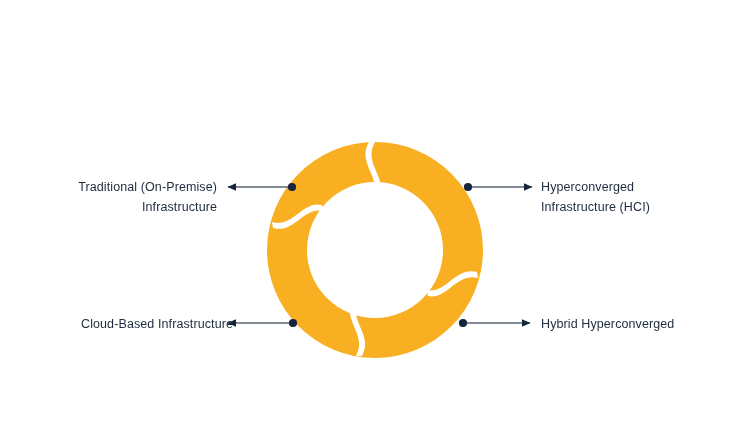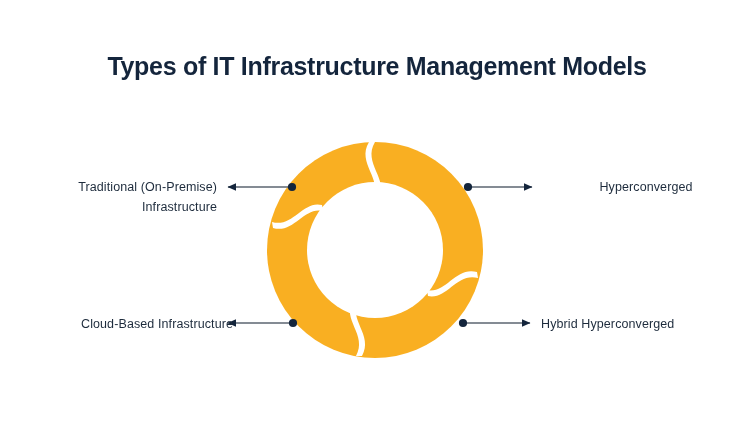--- a/index.html
+++ b/index.html
@@ -62,34 +62,32 @@
   }
   #label-cloud {
     right: 521px;
     top: 314px;
     width: 250px;
   }
   #label-hyperconverged {
     left: 541px;
     top: 177px;
     width: 210px;
-    text-align: center;
   }
   #label-hybrid {
     left: 541px;
     top: 314px;
     width: 210px;
   }
 </style>
 </head>
 <body>
 
 <div id="canvas">
 
-  <div id="page-title">Types of IT Infrastructure Management Models</div>
 
   <svg id="diagram-svg" width="754" height="446" viewBox="0 0 754 446">
 
     <defs>
 
       <mask id="ring-mask">
         <rect x="0" y="0" width="754" height="446" fill="black"></rect>
 
         <circle cx="375" cy="250" r="108" fill="white"></circle>
         <circle cx="375" cy="250" r="68" fill="black"></circle>
@@ -148,20 +146,21 @@
     </g>
   </svg>
 
   <div class="node-label left" id="label-traditional">
     <span class="label-line">Traditional (On-Premise)</span>
     <span class="label-line">Infrastructure</span>
   </div>
 
   <div class="node-label right" id="label-hyperconverged">
     <span class="label-line">Hyperconverged</span>
+    <span class="label-line">Infrastructure (HCI)</span>
   </div>
 
   <div class="node-label left" id="label-cloud">
     <span class="label-line">Cloud-Based Infrastructure</span>
   </div>
 
   <div class="node-label right" id="label-hybrid">
     <span class="label-line">Hybrid Hyperconverged</span>
   </div>
 

